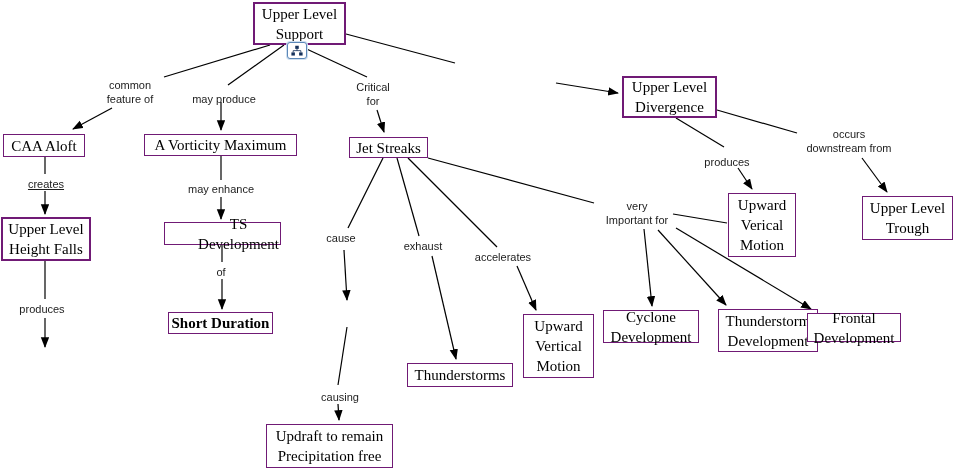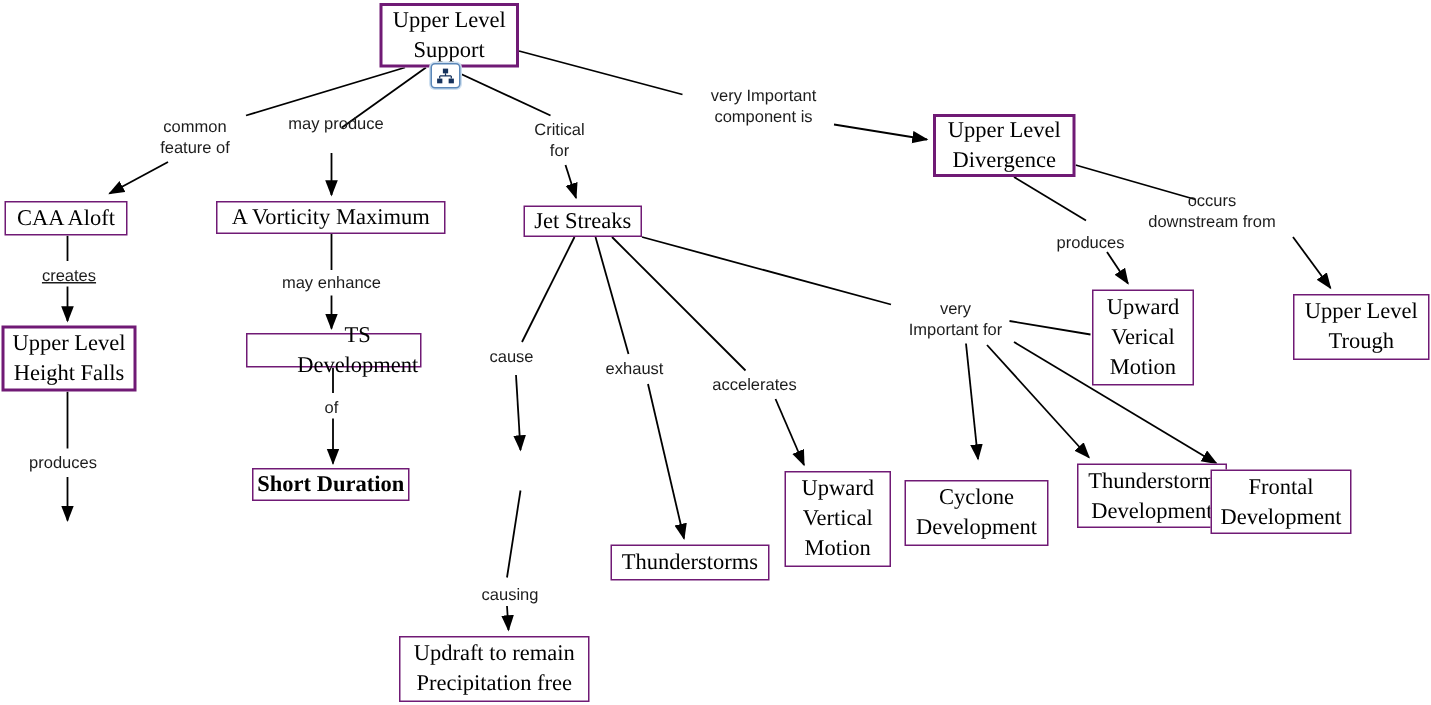--- a/index.html
+++ b/index.html
@@ -24,40 +24,40 @@
   #n-div      {left:622px;top:76px; width:95px; height:42px;}
   #n-hf       {left:1px;  top:217px;width:90px; height:44px;}
   #n-unstable {left:1px;  top:350px;width:88px; height:42px;}
   #n-ts       {left:164px;top:222px;width:117px;height:23px;padding-left:32px;}
   #n-short    {left:168px;top:312px;width:105px;height:22px;font-weight:bold;}
   #n-updrafts {left:293px;top:304px;width:105px;height:23px;}
   #n-thunder  {left:407px;top:363px;width:106px;height:24px;}
   #n-uvm      {left:523px;top:314px;width:71px; height:64px;}
   #n-uvcm     {left:728px;top:193px;width:68px; height:64px;}
   #n-trough   {left:862px;top:196px;width:91px; height:44px;}
-  #n-cyclone  {left:603px;top:320px;width:96px; height:44px;}
+  #n-cyclone  {left:603px;top:310px;width:96px; height:33px;}
   #n-tsdev    {left:702px;top:309px;width:100px;height:43px;margin-left:16px;}
-  #n-frontal  {left:807px;top:313px;width:94px; height:43px;}
+  #n-frontal  {left:807px;top:313px;width:94px; height:29px;}
   #n-precip   {left:266px;top:424px;width:127px;height:44px;}
 
   
   #l-common     {left:94px; top:78px; width:72px;}
-  #l-mayproduce {left:185px;top:76px; width:78px;}
+  #l-mayproduce {left:185px;top:92px; width:78px;}
   #l-critical   {left:347px;top:80px; width:52px;}
   #l-veryimp    {left:453px;top:57px; width:112px;}
   #l-creates    {left:21px; top:177px;width:50px;text-decoration:underline;}
   #l-mayenhance {left:181px;top:182px;width:80px;}
   #l-producesL  {left:16px; top:302px;width:52px;}
   #l-of         {left:206px;top:265px;width:30px;}
   #l-cause      {left:316px;top:231px;width:50px;}
   #l-exhaust    {left:395px;top:239px;width:56px;}
   #l-accel      {left:469px;top:250px;width:68px;}
   #l-veryimpfor {left:596px;top:199px;width:82px;}
   #l-producesR  {left:701px;top:155px;width:52px;}
-  #l-occurs     {left:756px;top:127px;width:104px;}
+  #l-occurs     {left:797px;top:127px;width:104px;}
   #l-causing    {left:314px;top:390px;width:52px;}
 
   .map-icon{position:absolute;left:287px;top:42px;width:20px;height:17px;
             background:#ffffff;border:1px solid #5b87b8;border-radius:3px;
             box-shadow:0 0 0 1px #cfe0f0;display:flex;align-items:center;
             justify-content:center;box-sizing:border-box;z-index:3;cursor:pointer;}
 </style>
 </head>
 <body>
 
@@ -149,22 +149,20 @@
       <rect x="2" y="10" width="5" height="4.5" fill="#16325c"></rect>
       <rect x="13" y="10" width="5" height="4.5" fill="#16325c"></rect>
     </svg>
   </span>
 
   <div class="lbl" id="l-common">common
 feature of</div>
   <div class="lbl" id="l-mayproduce">may produce</div>
   <div class="lbl" id="l-critical">Critical
 for</div>
-  <div class="lbl" id="l-veryimp">very  Important
-component is</div>
   <div class="lbl" id="l-creates">creates</div>
   <div class="lbl" id="l-mayenhance">may enhance</div>
   <div class="lbl" id="l-producesL">produces</div>
   <div class="lbl" id="l-of">of</div>
   <div class="lbl" id="l-cause">cause</div>
   <div class="lbl" id="l-exhaust">exhaust</div>
   <div class="lbl" id="l-accel">accelerates</div>
   <div class="lbl" id="l-veryimpfor">very
 Important for</div>
   <div class="lbl" id="l-producesR">produces</div>

